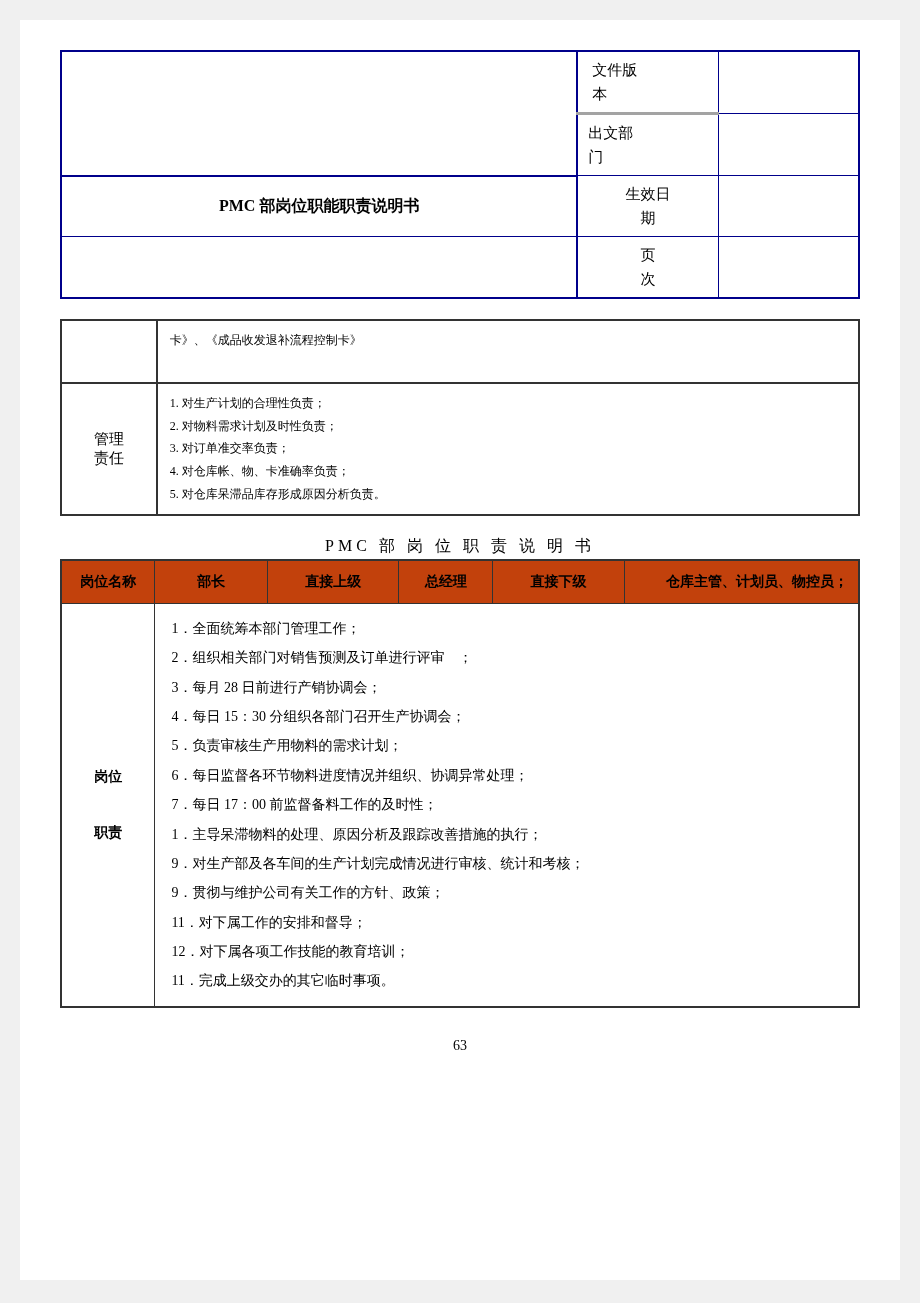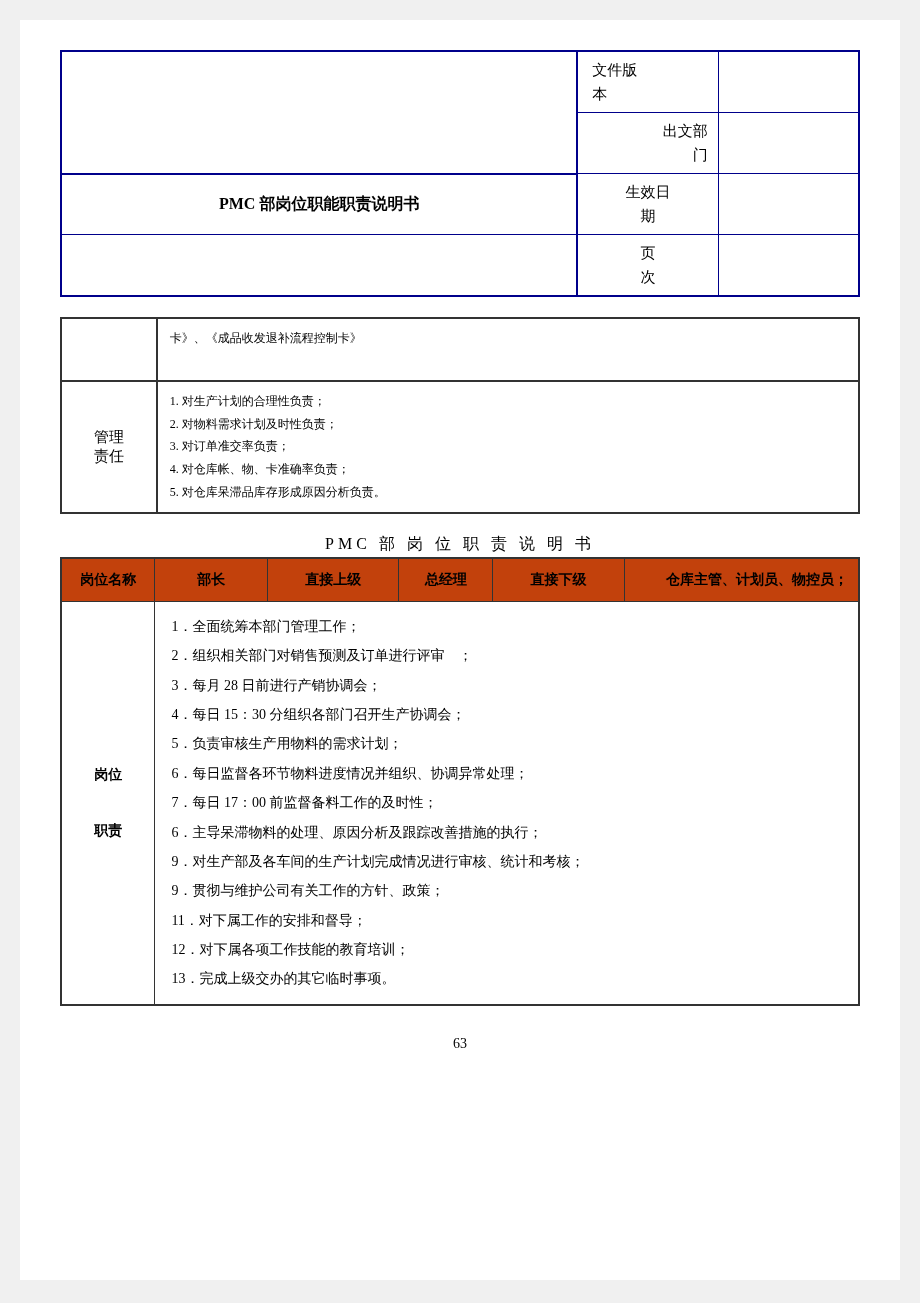--- a/index.html
+++ b/index.html
@@ -172,21 +172,21 @@
 
   <table class="header-table">
     <tbody>
         <tr>
 
       <td class="header-left-top" rowspan="2"></td>
       <td class="header-right-label" style="text-align:left; line-height:1.6; vertical-align:middle;padding-left:14px;">文件版<br>本</td>
       <td class="header-right-value"></td>
     </tr>
     <tr>
-      <td class="header-right-label" style="text-align:right; line-height:1.6; vertical-align:middle; border-top:1px solid #a3a3a3;">出文部<br>门</td>
+      <td class="header-right-label" style="text-align:left; line-height:1.6; vertical-align:middle; border-top:3px solid #a3a3a3;">出文部<br>门</td>
       <td class="header-right-value"></td>
     </tr>
     <tr>
       <td class="header-left-bottom" style="border-top:2px solid #00008B; border-right:2px solid #00008B; text-align:center; vertical-align:middle; font-size:16px; font-weight:bold;">PMC 部岗位职能职责说明书</td>
       <td class="header-right-label" style="text-align:center; line-height:1.6; vertical-align:middle;">生效日<br>期</td>
       <td class="header-right-value"></td>
     </tr>
     <tr>
       <td style="border-right:2px solid #00008B; height:40px;"></td>
       <td class="header-right-label" style="text-align:center; line-height:1.6; vertical-align:middle;">页<br>次</td>
@@ -229,26 +229,26 @@
     <tr>
       <td class="duties-label" style="text-align:center; vertical-align:middle; font-weight:bold; line-height:2.0;">岗位<br><br>职责</td>
       <td colspan="5" class="duties-cell" style="padding:10px 16px; line-height:2.1;">
         <div>1．全面统筹本部门管理工作；</div>
         <div>2．组织相关部门对销售预测及订单进行评审&nbsp;&nbsp;&nbsp;&nbsp;；</div>
         <div>3．每月 28 日前进行产销协调会；</div>
         <div>4．每日 15：30 分组织各部门召开生产协调会；</div>
         <div>5．负责审核生产用物料的需求计划；</div>
         <div>6．每日监督各环节物料进度情况并组织、协调异常处理；</div>
         <div>7．每日 17：00 前监督备料工作的及时性；</div>
-        <div>6．主导呆滞物料的处理、原因分析及跟踪改善措施的执行；</div>
+        <div>1．主导呆滞物料的处理、原因分析及跟踪改善措施的执行；</div>
         <div>9．对生产部及各车间的生产计划完成情况进行审核、统计和考核；</div>
         <div>9．贯彻与维护公司有关工作的方针、政策；</div>
         <div>11．对下属工作的安排和督导；</div>
         <div>12．对下属各项工作技能的教育培训；</div>
-        <div>13．完成上级交办的其它临时事项。</div>
+        <div>11．完成上级交办的其它临时事项。</div>
       </td>
     </tr>
   </tbody>
     </table>
 
   <div class="page-number">63</div>
 
 </div>
 
 </body></html>

